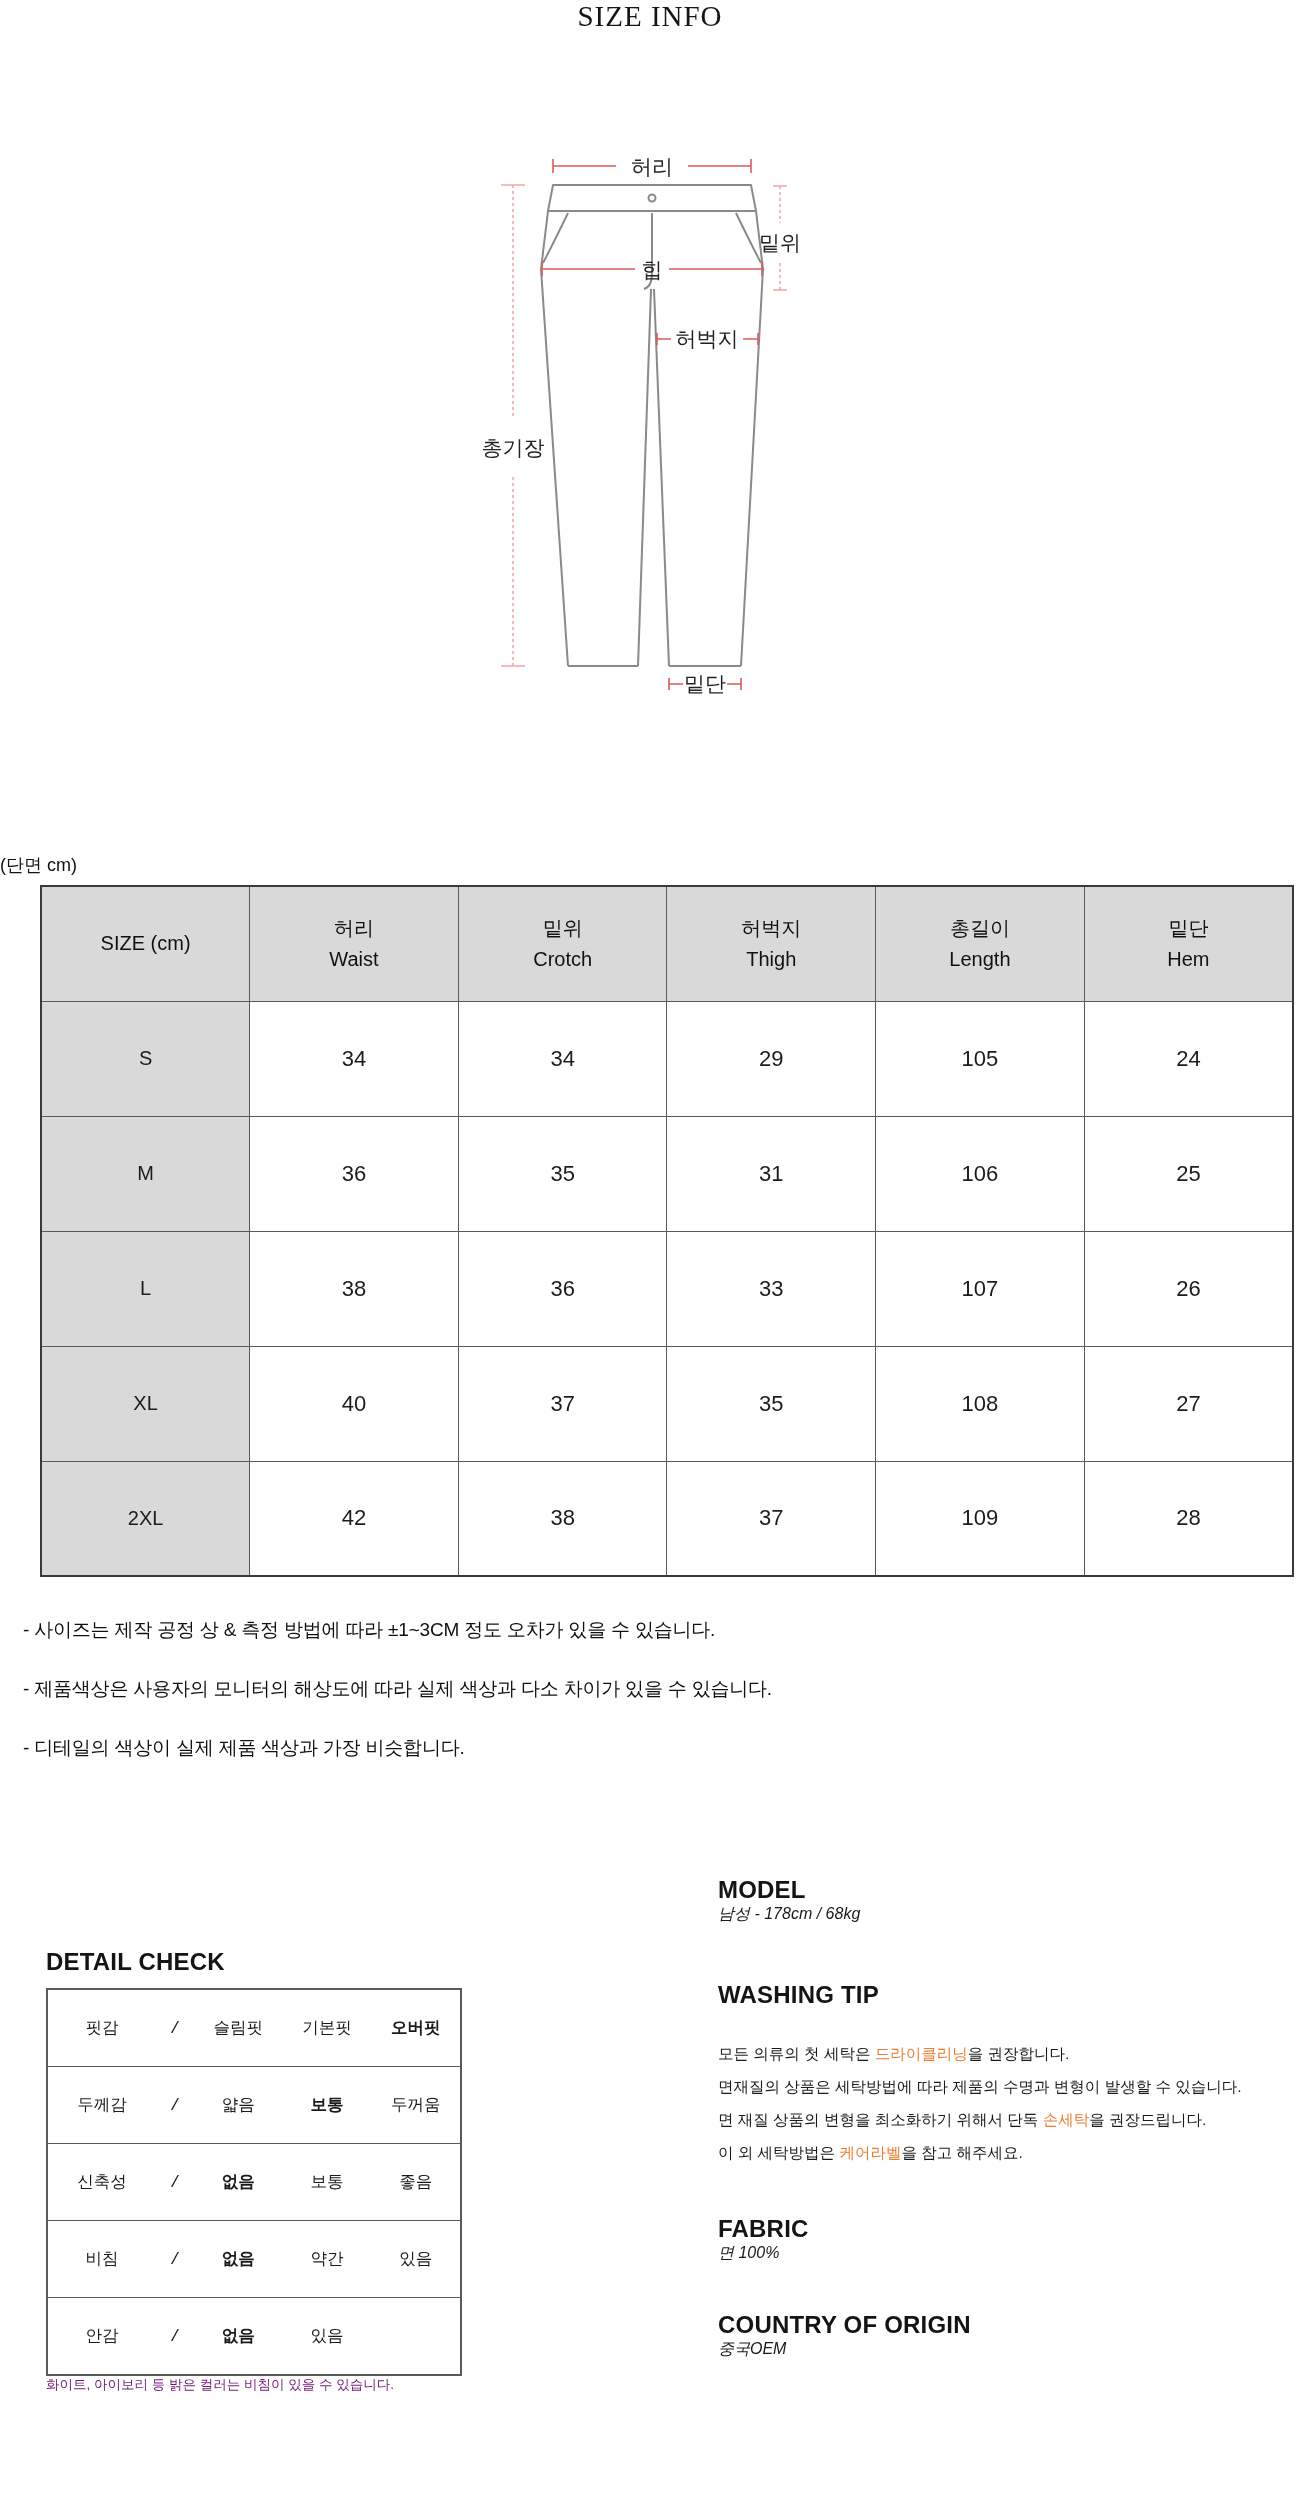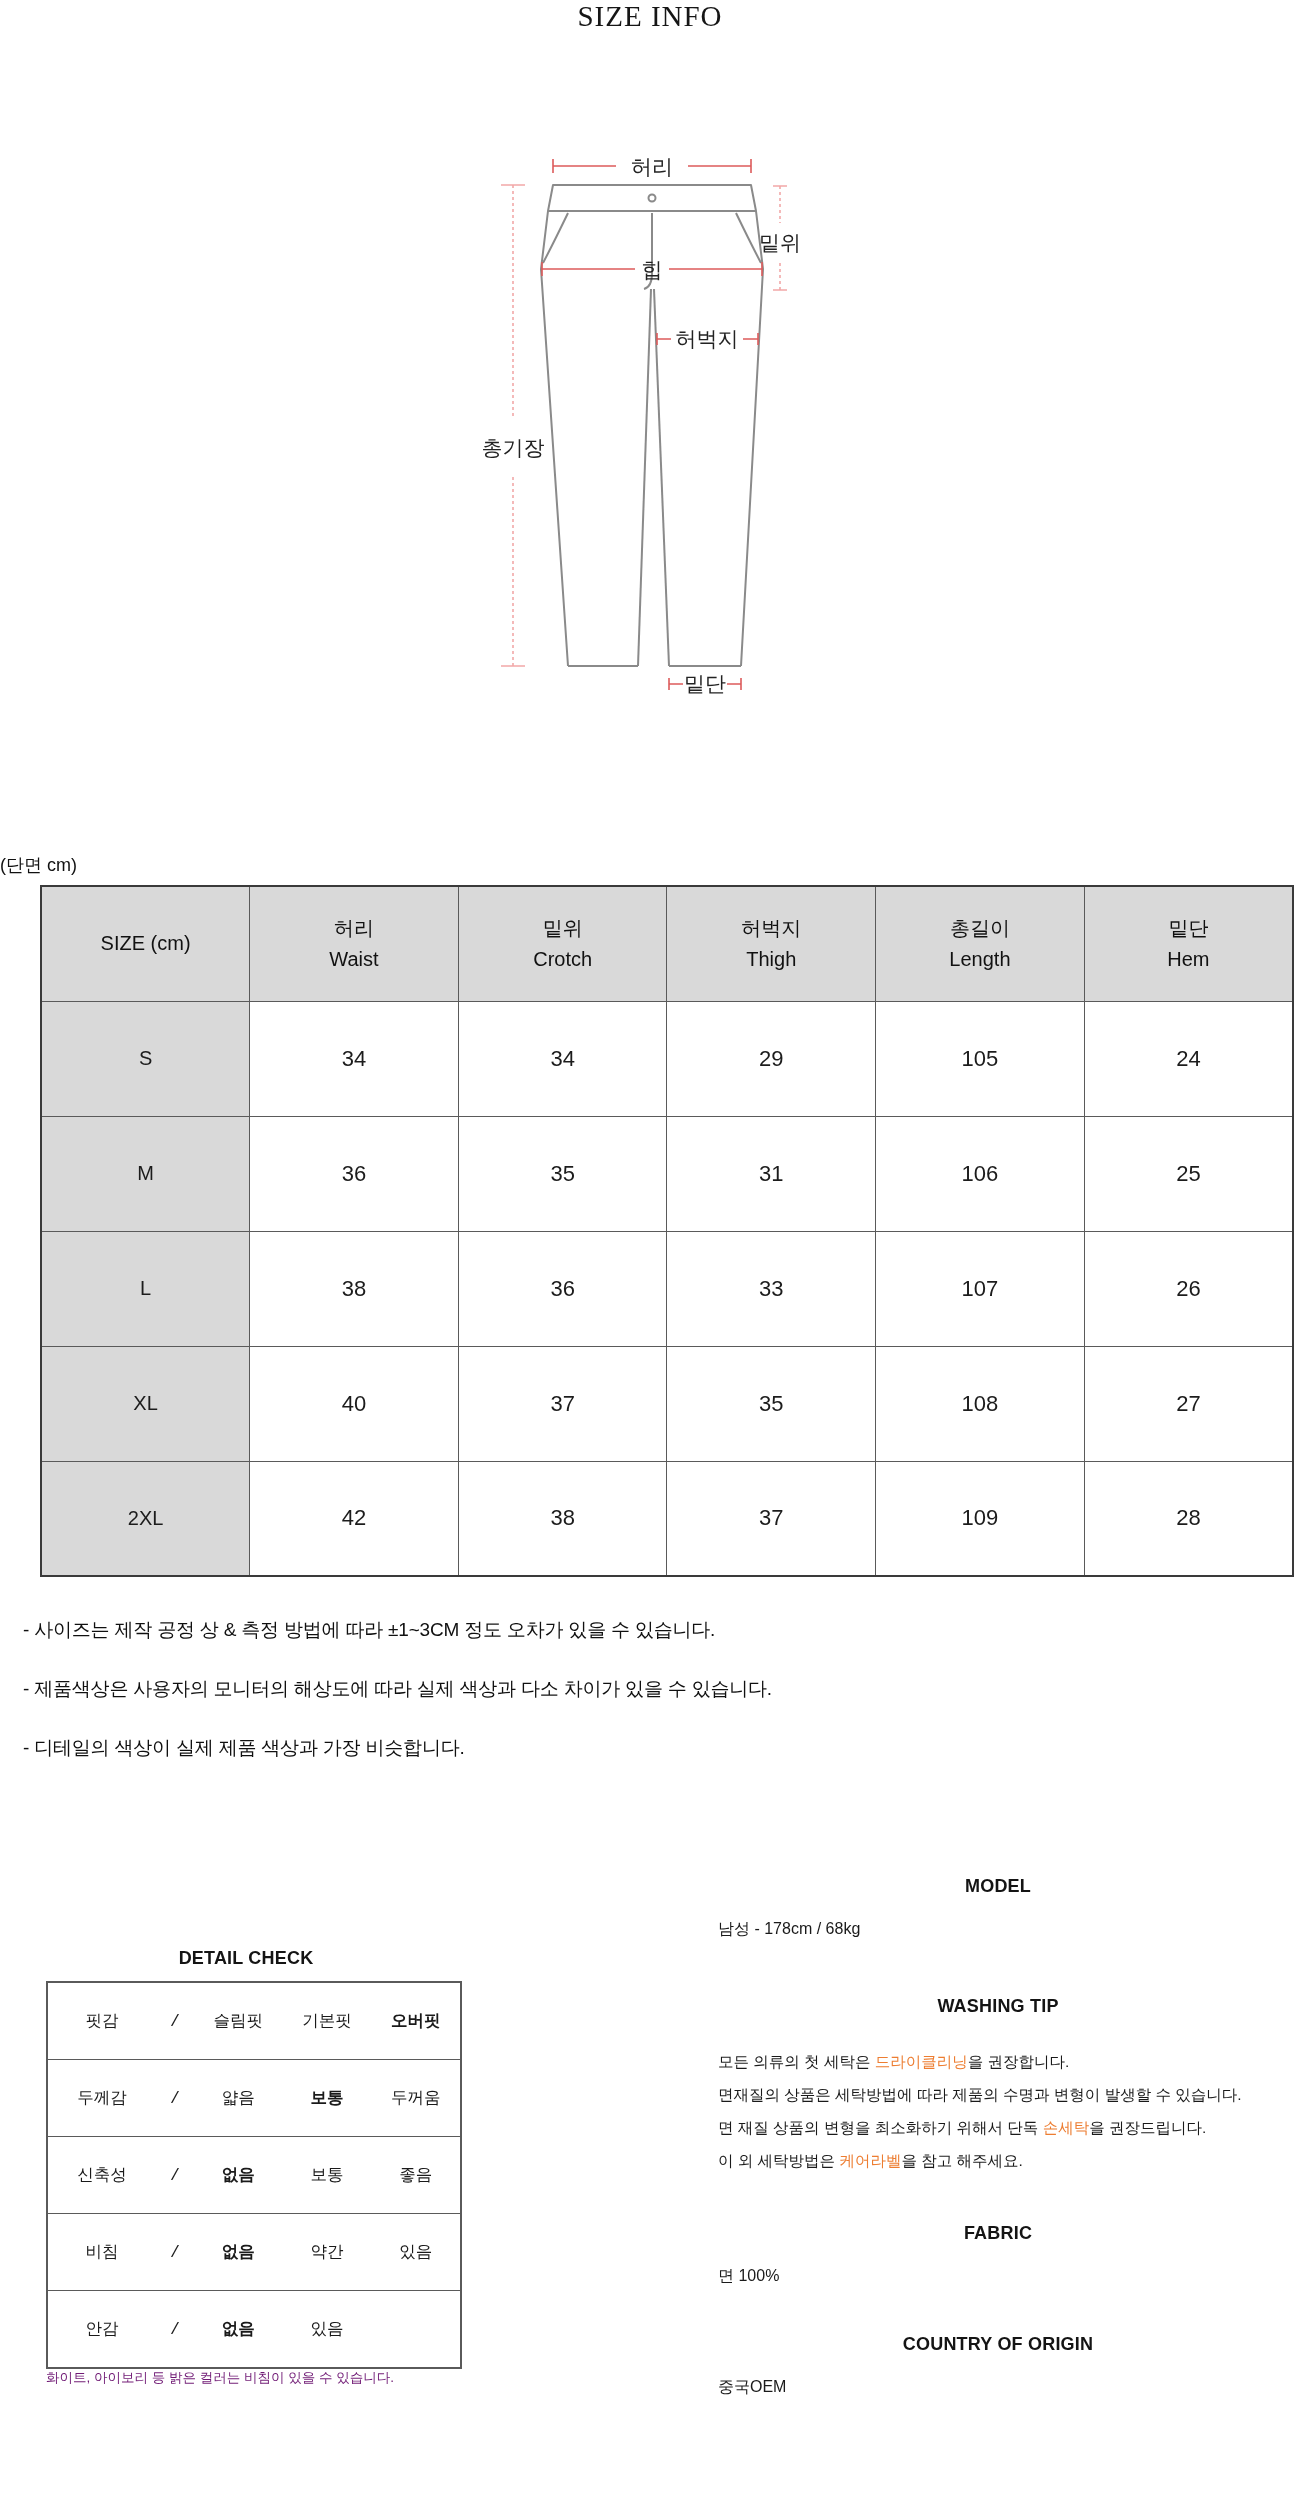--- a/index.html
+++ b/index.html
@@ -48,33 +48,33 @@
     background:var(--header-bg);font-size:20px;
   }
   table.size-table td{font-size:22px;color:#1c1c1c;}
 
   .notes{margin:40px 0 0 23px;font-size:19px;color:#101010;}
   .notes .note-line{margin-bottom:33px;letter-spacing:-0.2px;}
 
   .bottom{display:flex;margin-top:115px;padding-left:30px;}
   .left-col{width:416px;padding-top:72px;padding-left:16px;}
   .left-col .section-heading{margin-bottom:12px;}
-  .section-heading{font-size:18px;font-weight:700;color:#141414;letter-spacing:0.2px;text-align:center;}
+  .section-heading{font-size:24px;font-weight:700;color:#141414;letter-spacing:0.2px;}
   table.detail-table{
     width:416px;border-collapse:collapse;border:2px solid var(--border-mid);font-family:Liberation Mono, monospace;
   }
   table.detail-table td{border-top:1px solid var(--border-mid);height:76px;padding:0;}
   table.detail-table tr:first-child td{border-top:none;}
   .detail-row{display:grid;grid-template-columns:108px 38px 1fr 1fr 1fr;align-items:center;height:76px;}
   .detail-row span{text-align:center;font-size:16.5px;color:#1a1a1a;}
   .detail-row .opt-bold{font-weight:700;}
   .detail-footnote{font-size:13.5px;color:#701a75;}
 
   .right-col{margin-left:272px;width:560px;padding-top:0;}
-  .right-col .value{font-size:16px;color:#1a1a1a;margin-top:22px;white-space:nowrap;}
+  .right-col .value{font-size:16px;color:#1a1a1a;white-space:nowrap;font-style:italic;}
   .heading-model{margin-top:0;}
   .heading-washing{margin-top:56px;}
   .washing-lines{margin-top:28px;font-size:15.5px;line-height:33px;color:#1a1a1a;white-space:nowrap;}
   .washing-lines .accent{color:var(--accent);}
   .heading-fabric{margin-top:46px;}
   .heading-origin{margin-top:47px;}
 </style>
 </head>
 <body>
 

